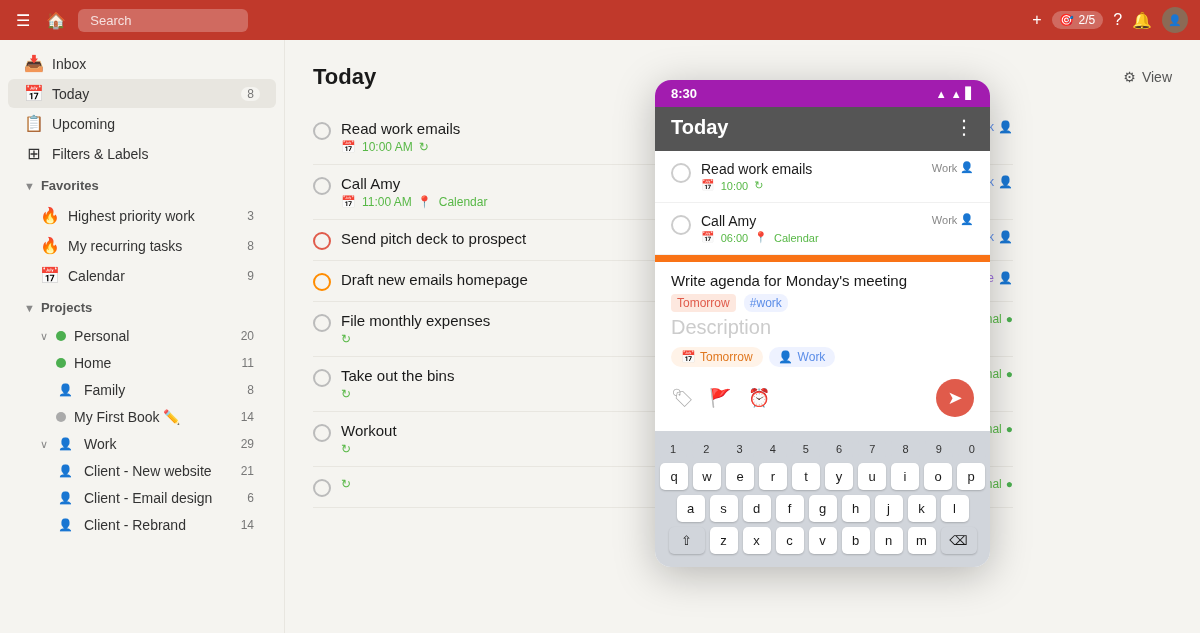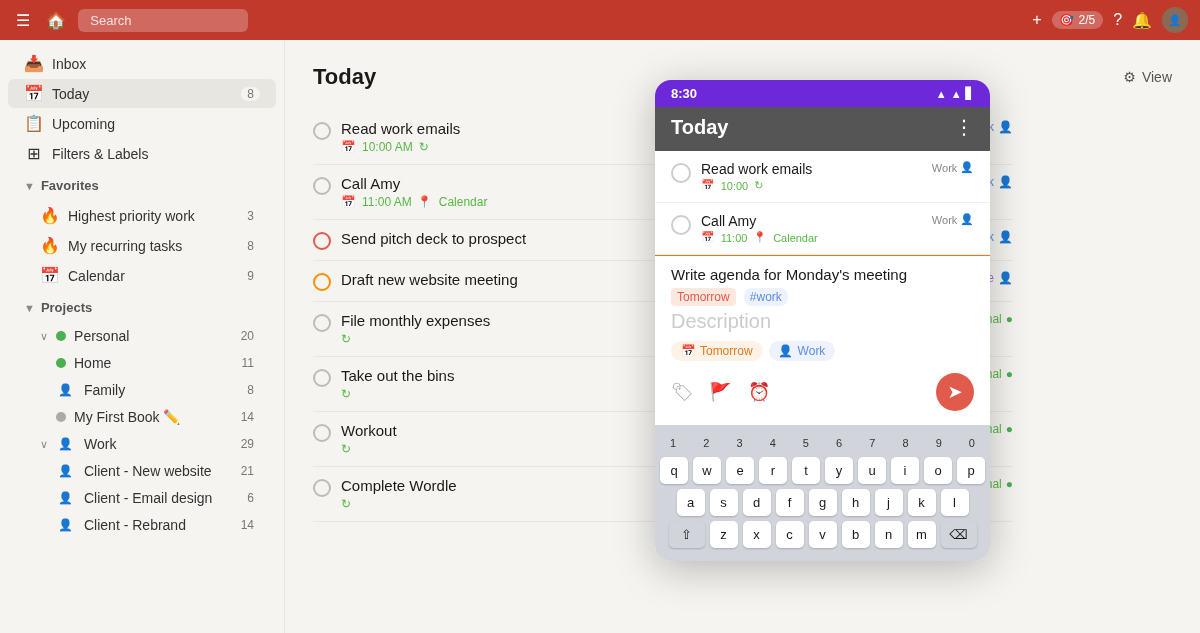--- a/index.html
+++ b/index.html
@@ -127,21 +127,21 @@
       top: 40px;
       left: 370px;
       width: 335px;
       background: white;
       border-radius: 16px;
       box-shadow: 0 8px 40px rgba(0,0,0,0.25);
       overflow: hidden;
       z-index: 10;
     }
     .mobile-status-bar {
-      background: #6d28d9;
+      background: #a21caf;
       color: white;
       padding: 6px 16px;
       display: flex;
       align-items: center;
       justify-content: space-between;
       font-size: 13px;
       font-weight: 600;
       gap: 20px;
     }
     .mobile-status-icons { display: flex; align-items: center; gap: 4px; font-size: 11px; }
@@ -175,21 +175,21 @@
     }
     .mobile-task-content { flex: 1; }
     .mobile-task-name { font-size: 14px; color: #1a1a1a; margin-bottom: 2px; }
     .mobile-task-meta { display: flex; align-items: center; gap: 6px; font-size: 11px; color: #58b847; }
     .mobile-task-right { font-size: 11px; color: #888; display: flex; align-items: center; gap: 3px; }
 
     
     .mobile-input-section {
       background: white;
       padding: 8px 16px;
-      border-top: 1px solid #f97316;
+      border-top: 7px solid #f97316;
     }
     .mobile-input-text { font-size: 15px; color: #1a1a1a; margin-bottom: 4px; line-height: 1.4; }
     .mobile-tags-row { display: flex; gap: 6px; margin-bottom: 6px; flex-wrap: wrap; }
     .mobile-tag {
       background: #f0f0f0;
       border-radius: 12px;
       padding: 3px 10px;
       font-size: 12px;
       color: #555;
       display: flex;
@@ -416,21 +416,21 @@
         </div>
         <div class="task-right">
           <span class="task-project-tag work">Work</span>
           <span style="color:#5B8DE8;">👤</span>
         </div>
       </div>
 
       <div class="task-item">
         <div class="task-checkbox orange"></div>
         <div class="task-content">
-          <div class="task-name">Draft new website meeting</div>
+          <div class="task-name">Draft new emails homepage</div>
         </div>
         <div class="task-right">
           <span class="task-project-tag" style="color:#9C6FDE;">Client - New website</span>
           <span style="color:#9C6FDE;">👤</span>
         </div>
       </div>
 
       <div class="task-item">
         <div class="task-checkbox"></div>
         <div class="task-content">
@@ -469,21 +469,20 @@
         </div>
         <div class="task-right">
           <span class="task-project-tag personal">Personal</span>
           <span style="color:#4CAF50;">●</span>
         </div>
       </div>
 
       <div class="task-item">
         <div class="task-checkbox"></div>
         <div class="task-content">
-          <div class="task-name">Complete Wordle</div>
           <div class="task-meta">
             <span>↻</span>
           </div>
         </div>
         <div class="task-right">
           <span class="task-project-tag personal">Personal</span>
           <span style="color:#4CAF50;">●</span>
         </div>
       </div>
     </div>
@@ -521,21 +520,21 @@
             <span>Work</span>
             <span>👤</span>
           </div>
         </div>
         <div class="mobile-task-item">
           <div class="mobile-task-cb"></div>
           <div class="mobile-task-content">
             <div class="mobile-task-name">Call Amy</div>
             <div class="mobile-task-meta">
               <span>📅</span>
-              <span>11:00</span>
+              <span>06:00</span>
               <span>📍</span>
               <span>Calendar</span>
             </div>
           </div>
           <div class="mobile-task-right">
             <span>Work</span>
             <span>👤</span>
           </div>
         </div>
 

